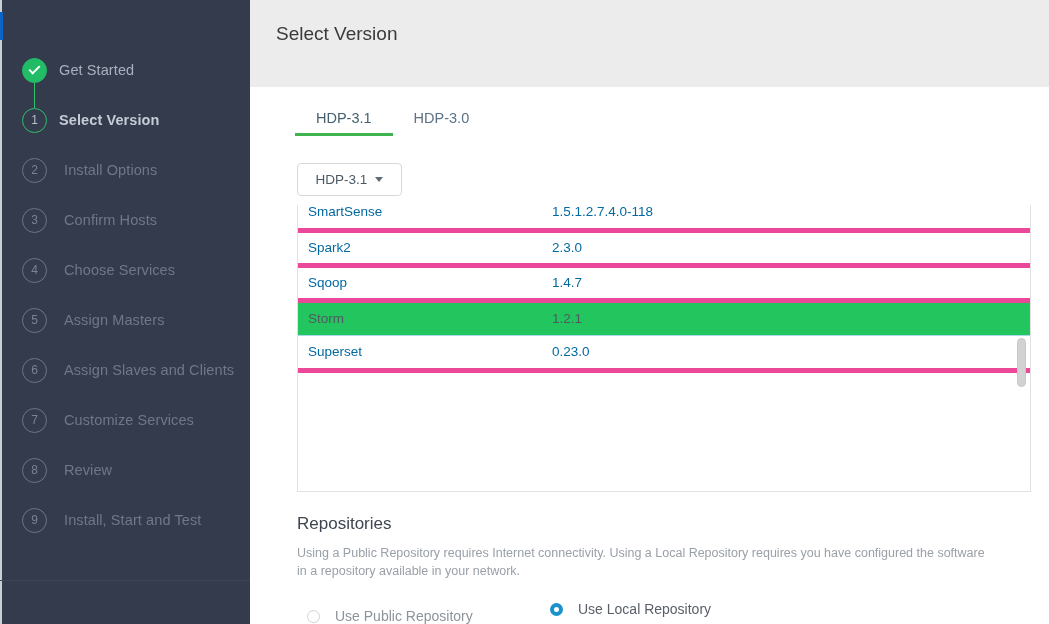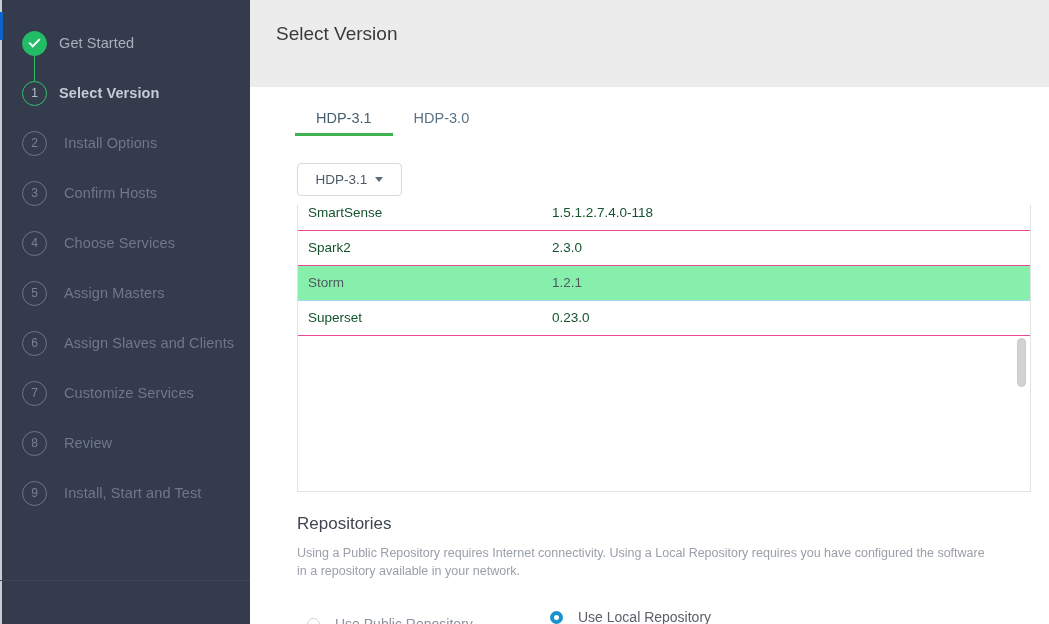--- a/index.html
+++ b/index.html
@@ -43,21 +43,21 @@
     background: #0b63c5;
   }
   #sidebar-bottom-divider {
     position: absolute;
     left: 0; top: 580px;
     width: 250px;
     height: 1px;
     background: #3e4759;
   }
 
-  .steps { position: absolute; left: 0; top: 0; width: 250px; padding-top: 18px; }
+  .steps { position: absolute; left: 0; top: 0; width: 250px; padding-top: 45px; }
 
   .step {
     position: relative;
     height: 50px;
     display: flex;
     align-items: center;
     padding-left: 22px;
     cursor: pointer;
   }
   .step-bullet {
@@ -222,30 +222,30 @@
   #services-table {
     position: absolute;
     left: 0; top: -10px;
     width: 734px;
     border-collapse: collapse;
     table-layout: fixed;
   }
   #services-table td {
     height: 35px;
     font-size: 13.5px;
-    color: #14532d;
-    border-bottom: 1px solid #ec4899;
+    color: #0369a1;
+    border-bottom: 5px solid #ec4899;
     padding: 0 0 0 10px;
     vertical-align: middle;
     white-space: nowrap;
     overflow: hidden;
   }
   #services-table td.col-name { width: 244px; }
   #services-table tr.selected td {
-    background: #86efac;
+    background: #22c55e;
     border-top: 1px solid #a9d9ec;
     border-bottom: 1px solid #a9d9ec;
     color: #515960;
   }
   #table-scrollbar-track {
     position: absolute;
     right: 2px; top: 2px;
     width: 9px;
     height: 283px;
     background: transparent;
@@ -271,21 +271,21 @@
     font-size: 17px;
     font-weight: normal;
     color: #3f4651;
     margin-bottom: 10px;
   }
   #repositories-desc {
     font-size: 12.5px;
     color: #9aa0a8;
     line-height: 1.45;
     width: 694px;
-    margin-bottom: 20px;
+    margin-bottom: 12px;
   }
 
   #repo-options {
     position: relative;
     height: 46px;
   }
   .repo-option {
     position: absolute;
     display: flex;
     align-items: center;
@@ -385,20 +385,24 @@
       <div id="services-table-wrap">
         <table id="services-table">
           <tbody id="services-table-body">
               <tr>
                 <td class="col-name">SmartSense</td>
                 <td class="col-version">1.5.1.2.7.4.0-118</td>
               </tr>
               <tr>
                 <td class="col-name">Spark2</td>
                 <td class="col-version">2.3.0</td>
+              </tr>
+              <tr>
+                <td class="col-name">Sqoop</td>
+                <td class="col-version">1.4.7</td>
               </tr>
               <tr class="selected">
                 <td class="col-name">Storm</td>
                 <td class="col-version">1.2.1</td>
               </tr>
               <tr>
                 <td class="col-name">Superset</td>
                 <td class="col-version">0.23.0</td>
               </tr>
             </tbody>

